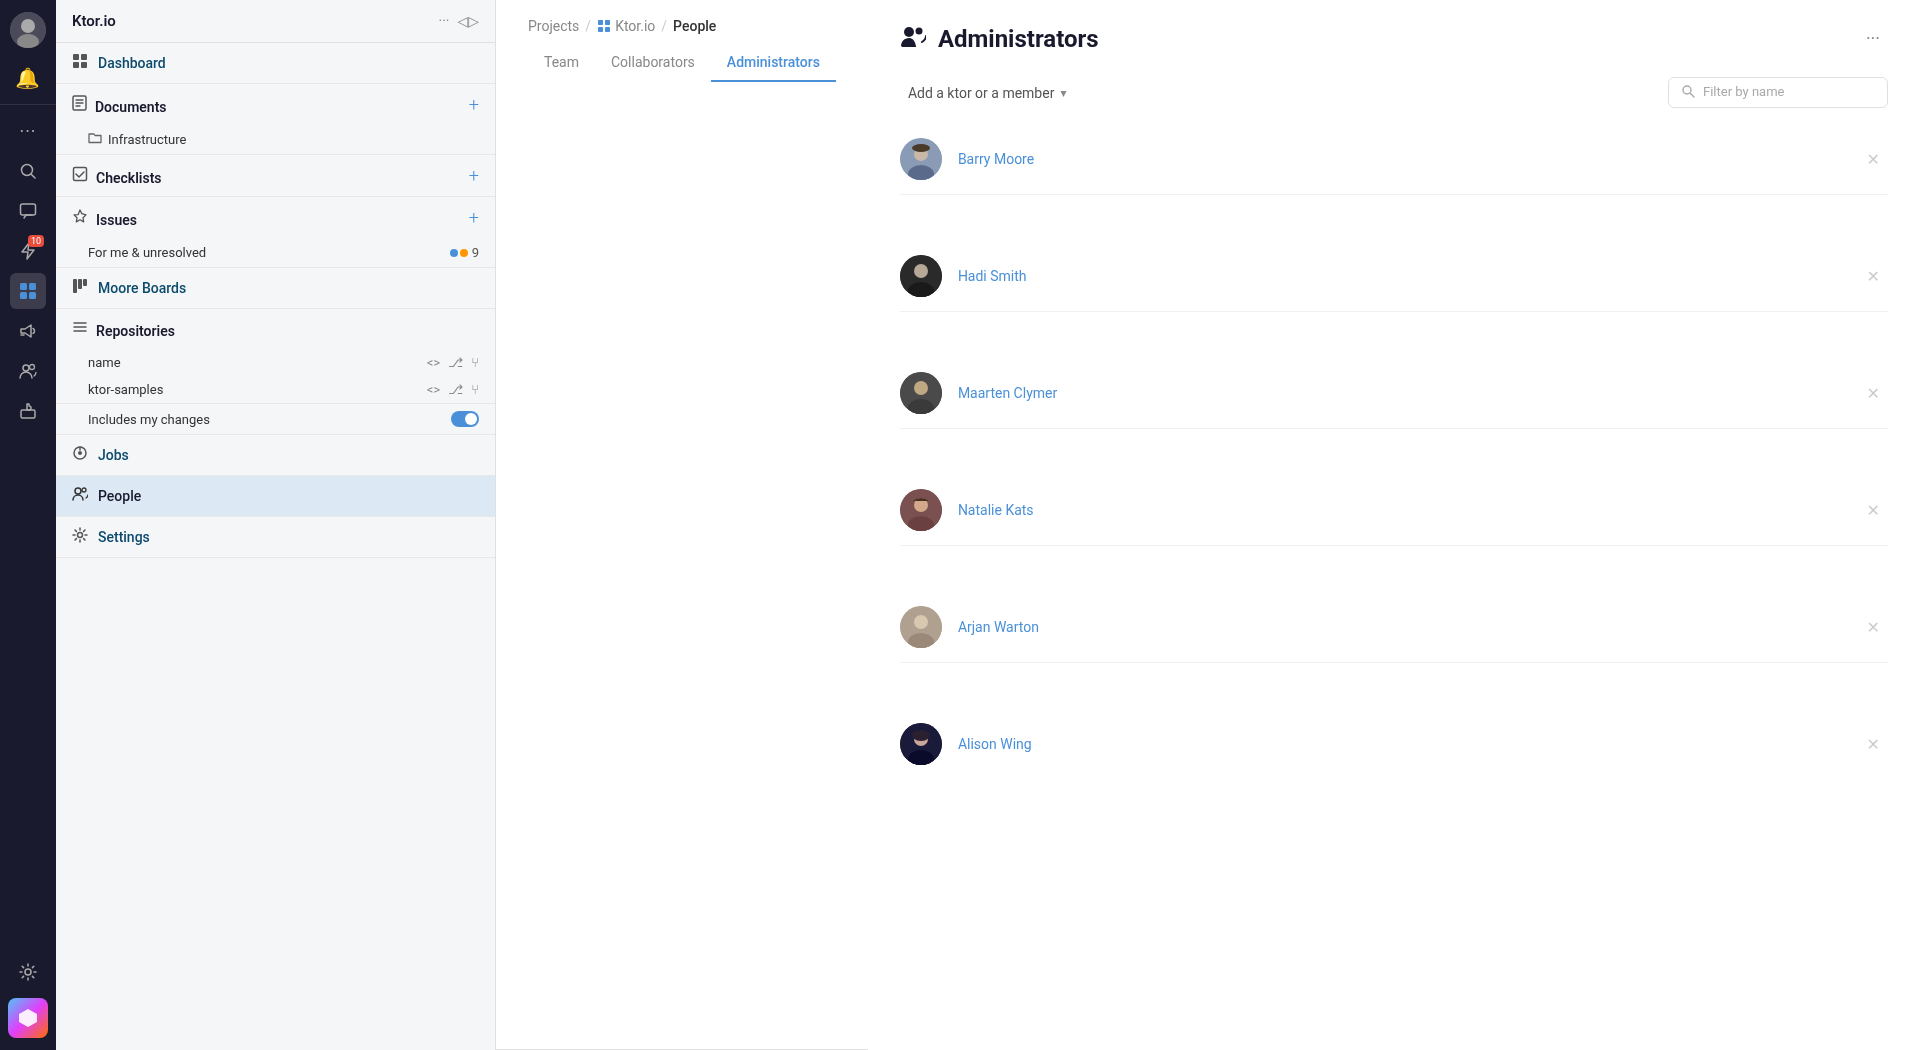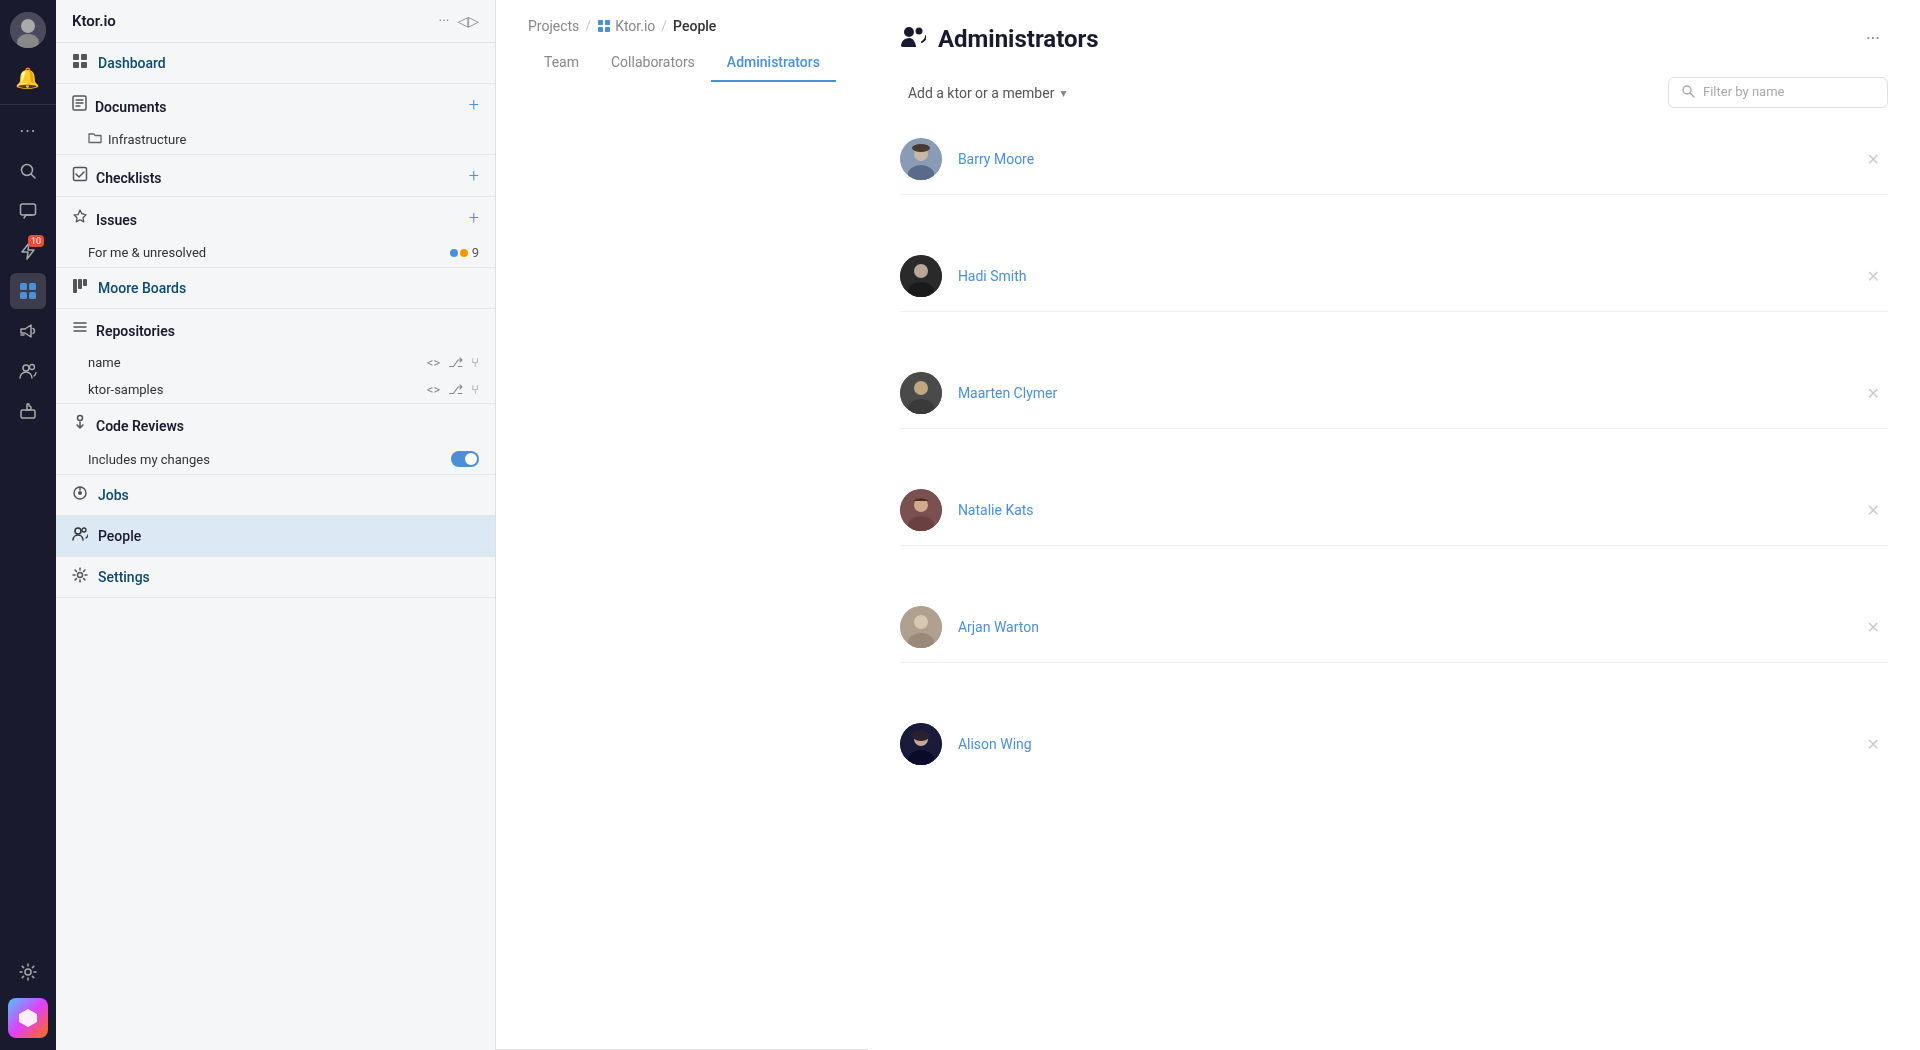--- a/index.html
+++ b/index.html
@@ -427,32 +427,20 @@
       <span>ktor-samples</span>
       <div class="repo-icons">
         <span>&lt;&gt;</span>
         <span>⎇</span>
         <span>⑂</span>
       </div>
     </div>
   </div>
 
   <div class="sidebar-section">
-    <div class="sidebar-section-header">
-      <div class="sidebar-section-title">
-        <span class="icon">
-          <svg width="16" height="16" viewBox="0 0 16 16" fill="none">
-            <circle cx="8" cy="4" r="2.5" stroke="#555" stroke-width="1.5"></circle>
-            <path d="M8 8v5" stroke="#555" stroke-width="1.5" stroke-linecap="round"></path>
-            <path d="M5 11l3 3 3-3" stroke="#555" stroke-width="1.5" stroke-linecap="round" stroke-linejoin="round"></path>
-          </svg>
-        </span>
-        <span>Code Reviews</span>
-      </div>
-    </div>
     <div class="sidebar-item">
       <span class="sidebar-item-label">Includes my changes</span>
       <div class="sidebar-toggle on"></div>
     </div>
   </div>
 
   <div class="sidebar-section">
     <div class="sidebar-nav-item">
       <span class="nav-icon">
         <svg width="16" height="16" viewBox="0 0 16 16" fill="none">

